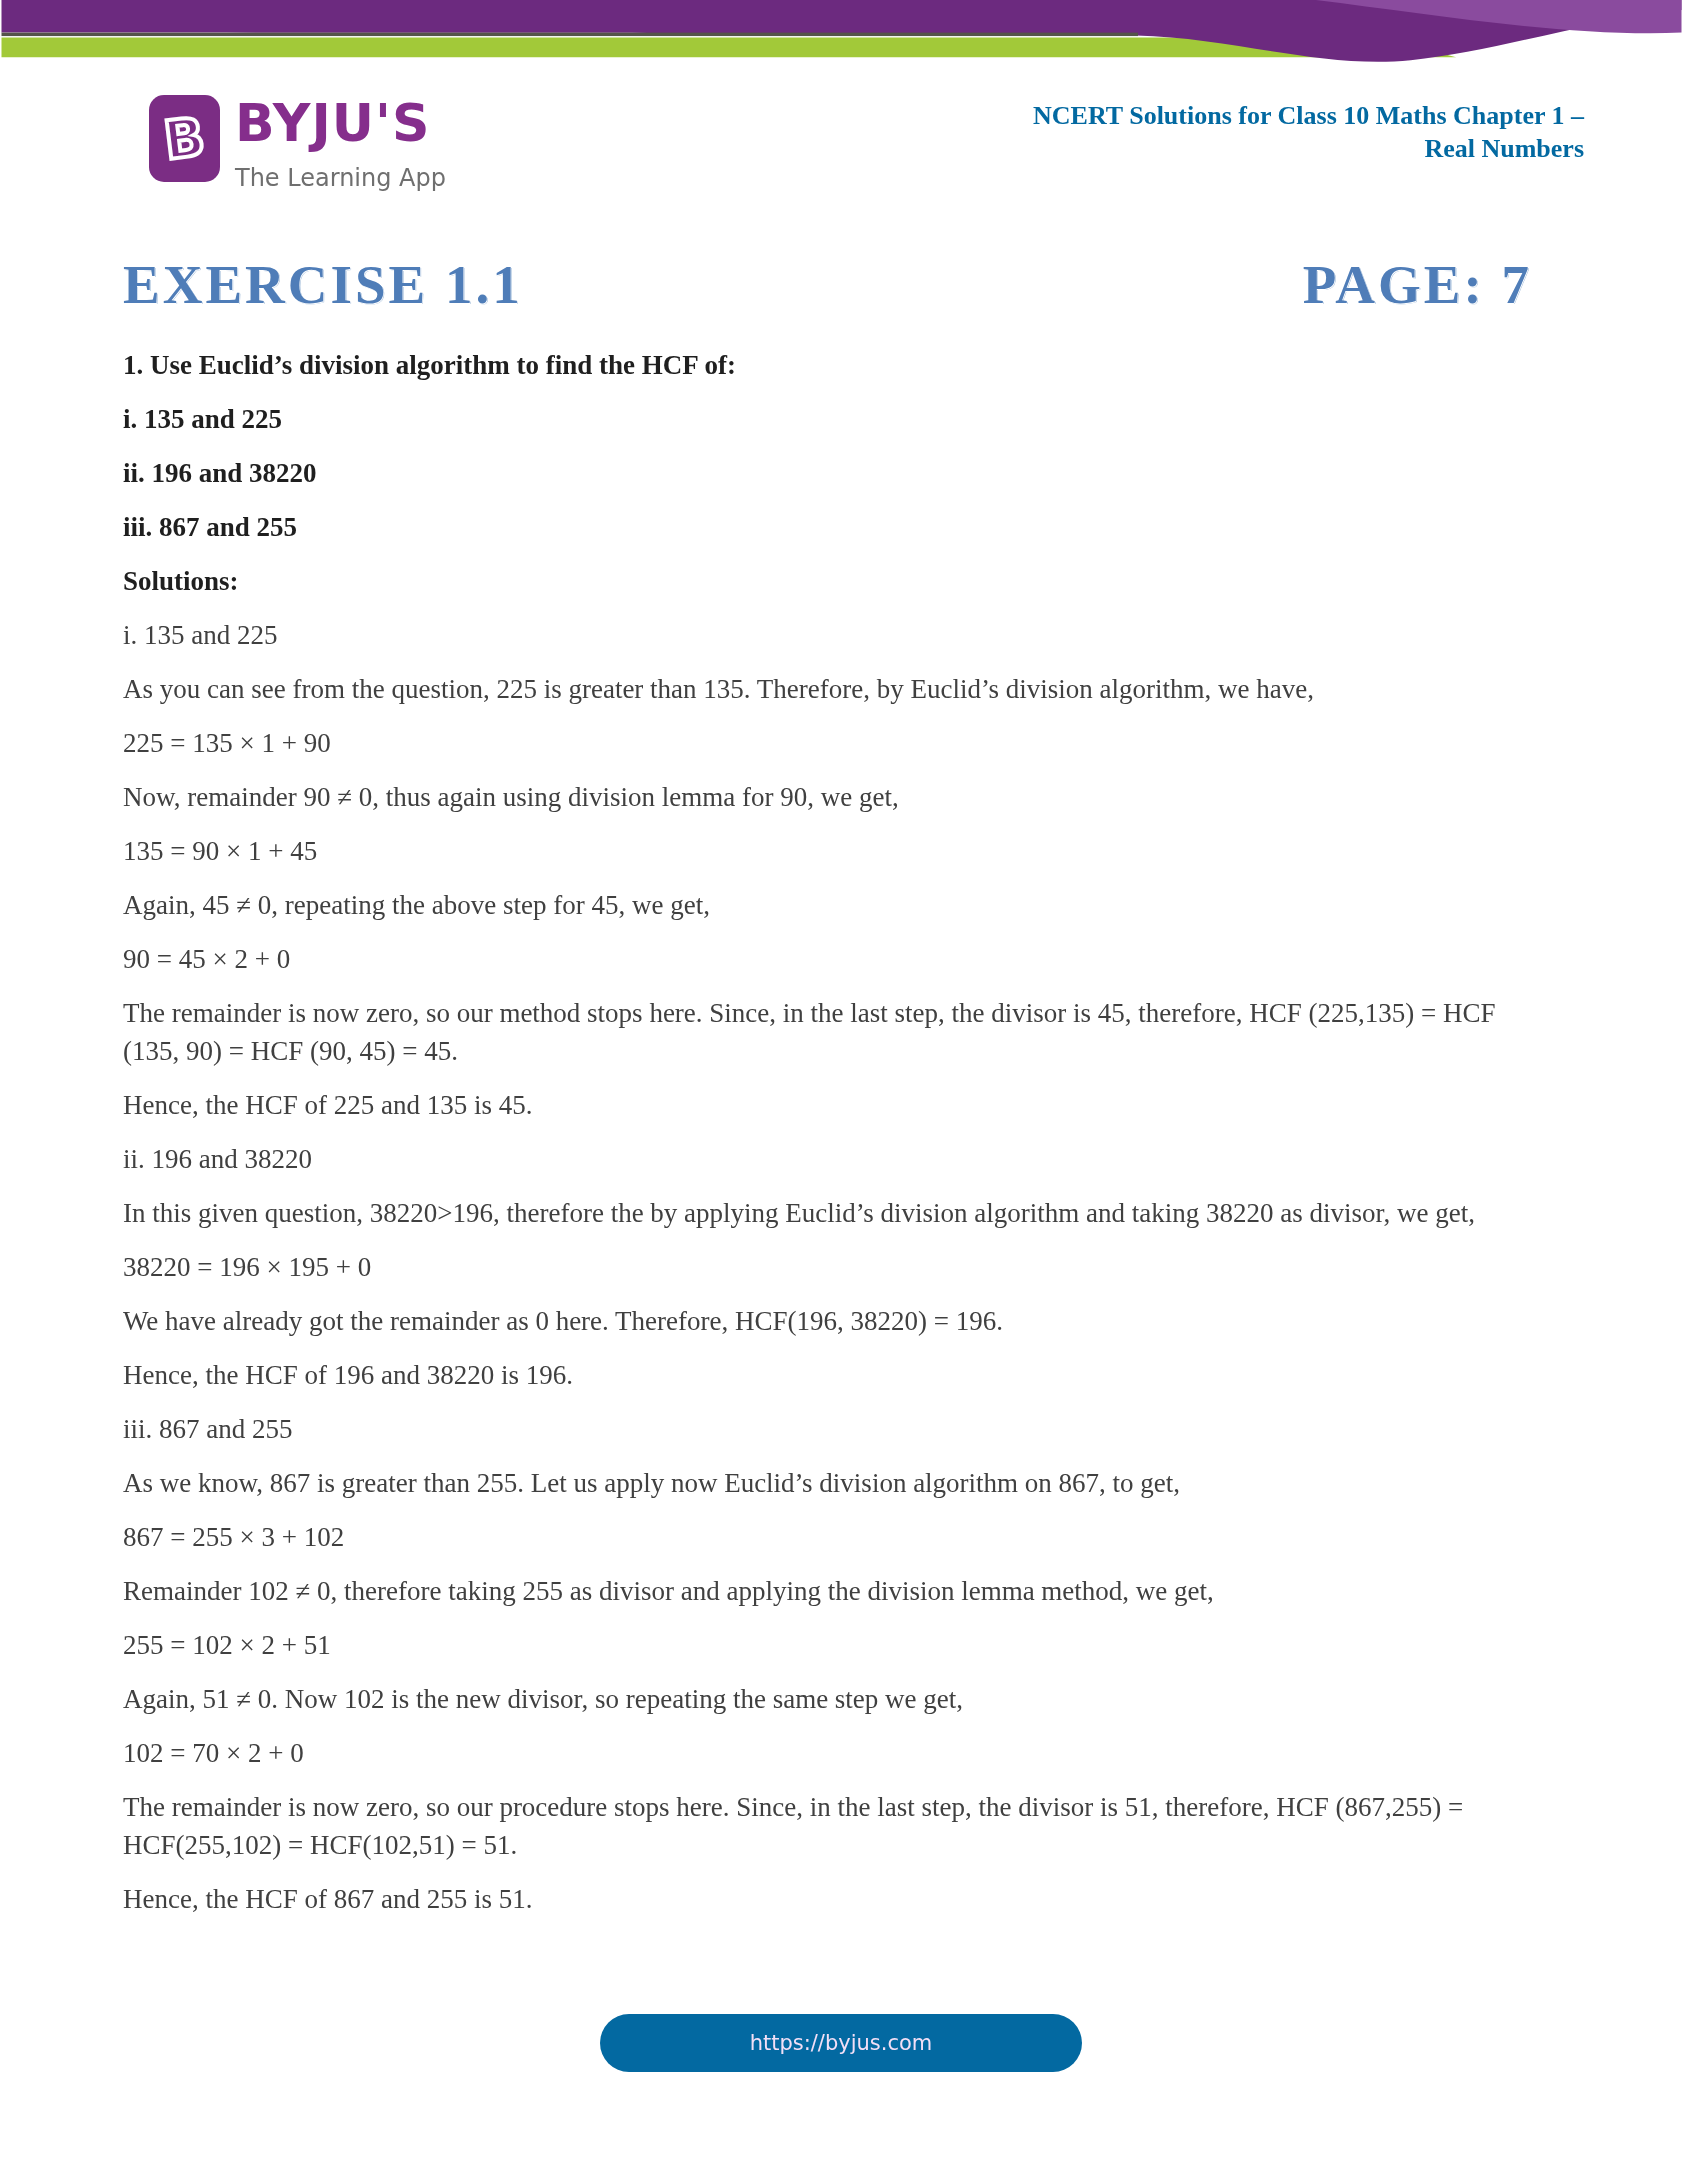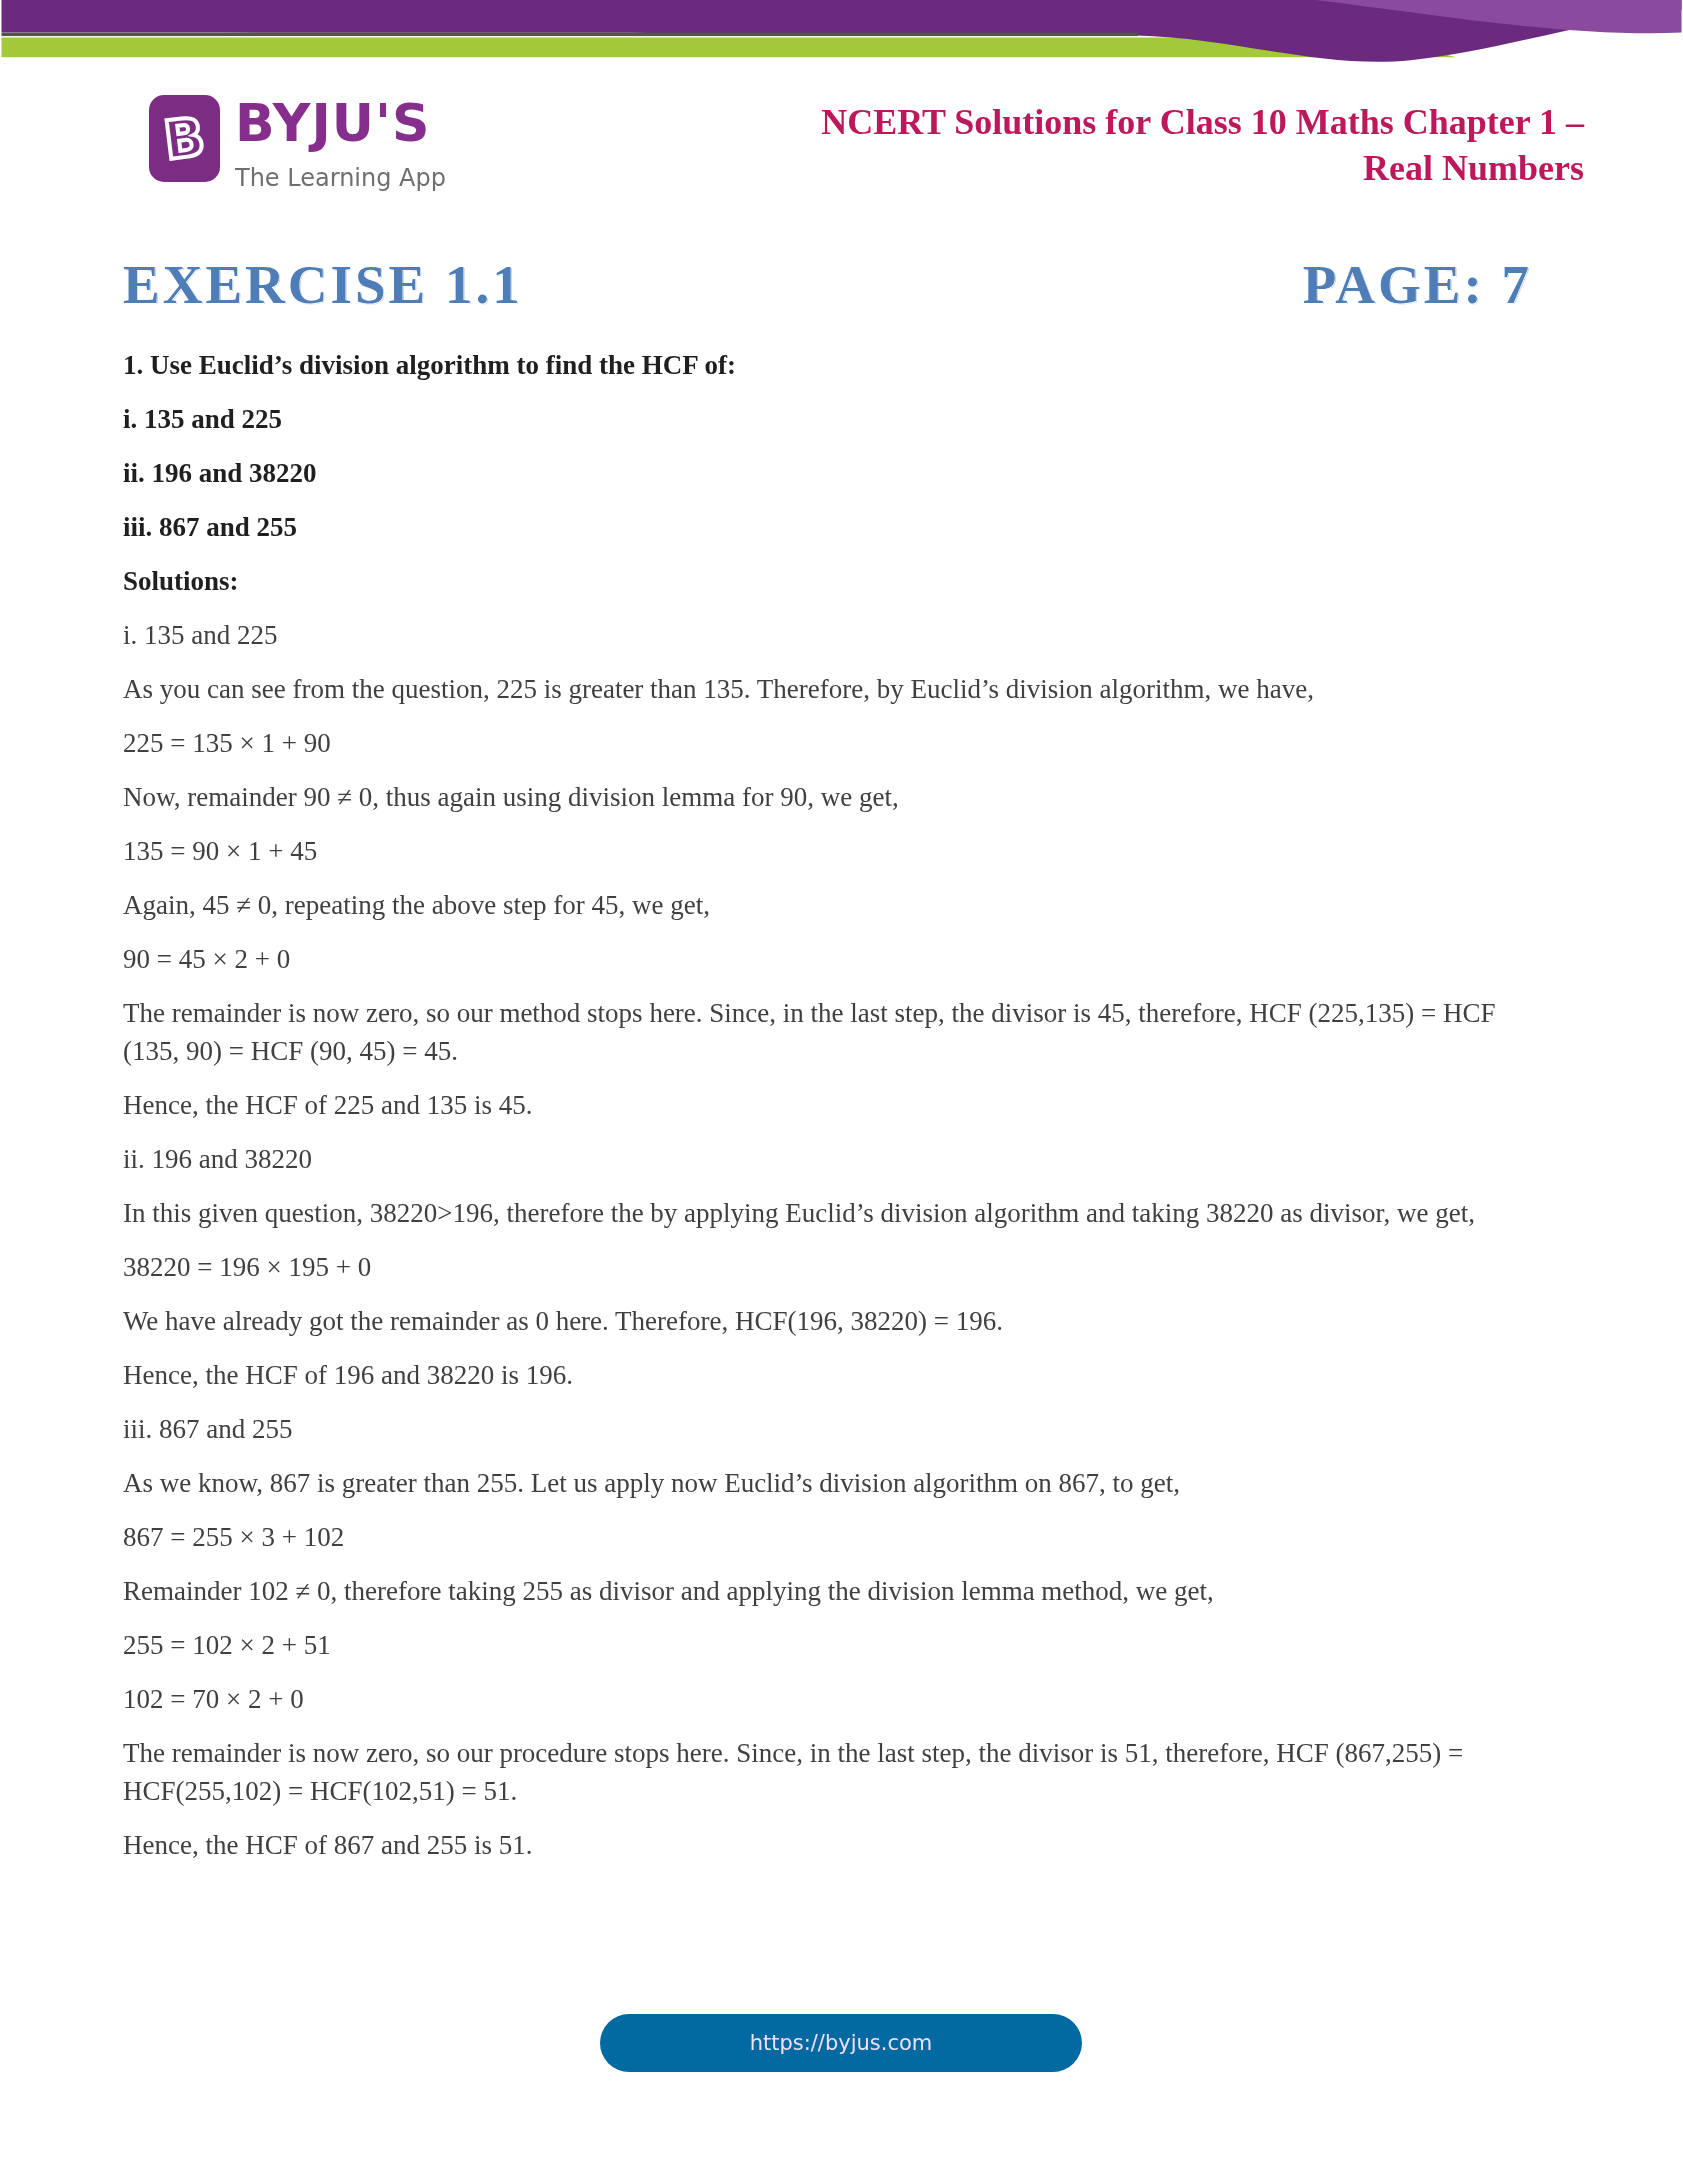--- a/index.html
+++ b/index.html
@@ -29,22 +29,22 @@
   }
   .logo-text { display:flex; flex-direction:column; }
   .brand {
     font-family:"DejaVu Sans", sans-serif; font-weight:bold; font-size:52px;
     line-height:1.0; color:#852e8c; letter-spacing:1px; margin-top:2px;
   }
   .tagline {
     font-family:"DejaVu Sans", sans-serif; font-size:24px; color:#6f6f6f; margin-top:15px;
   }
   .doc-title {
-    text-align:right; font-weight:bold; font-size:36px; line-height:1.28;
-    color:#be185d; margin-top:4px;
+    text-align:right; font-weight:bold; font-size:26px; line-height:1.28;
+    color:#0369a1; margin-top:4px;
   }
 
   .heading-row {
     position:absolute; top:253px; left:123px; width:1409px;
     display:flex; justify-content:space-between; align-items:baseline;
   }
   .fancy {
     font-family:"Liberation Serif", serif; font-weight:bold; font-size:55px;
     color:#4f7db8; letter-spacing:3px;
     text-shadow: 0.5px 0.5px 0 #ffffff, 1px 1px 0 #9db9d8;
@@ -116,20 +116,21 @@
       <p>ii. 196 and 38220</p>
       <p>In this given question, 38220&gt;196, therefore the by applying Euclid’s division algorithm and taking 38220 as divisor, we get,</p>
       <p>38220 = 196 × 195 + 0</p>
       <p>We have already got the remainder as 0 here. Therefore, HCF(196, 38220) = 196.</p>
       <p>Hence, the HCF of 196 and 38220 is 196.</p>
       <p>iii. 867 and 255</p>
       <p>As we know, 867 is greater than 255. Let us apply now Euclid’s division algorithm on 867, to get,</p>
       <p>867 = 255 × 3 + 102</p>
       <p>Remainder 102 ≠ 0, therefore taking 255 as divisor and applying the division lemma method, we get,</p>
       <p>255 = 102 × 2 + 51</p>
+      <p>Again, 51 ≠ 0. Now 102 is the new divisor, so repeating the same step we get,</p>
       <p>102 = 70 × 2 + 0</p>
       <p>The remainder is now zero, so our procedure stops here. Since, in the last step, the divisor is 51, therefore, HCF (867,255) = HCF(255,102) = HCF(102,51) = 51.</p>
       <p>Hence, the HCF of 867 and 255 is 51.</p>
     </main>
 
   <a class="footer-pill">https://byjus.com</a>
 
 </div>
 
 

